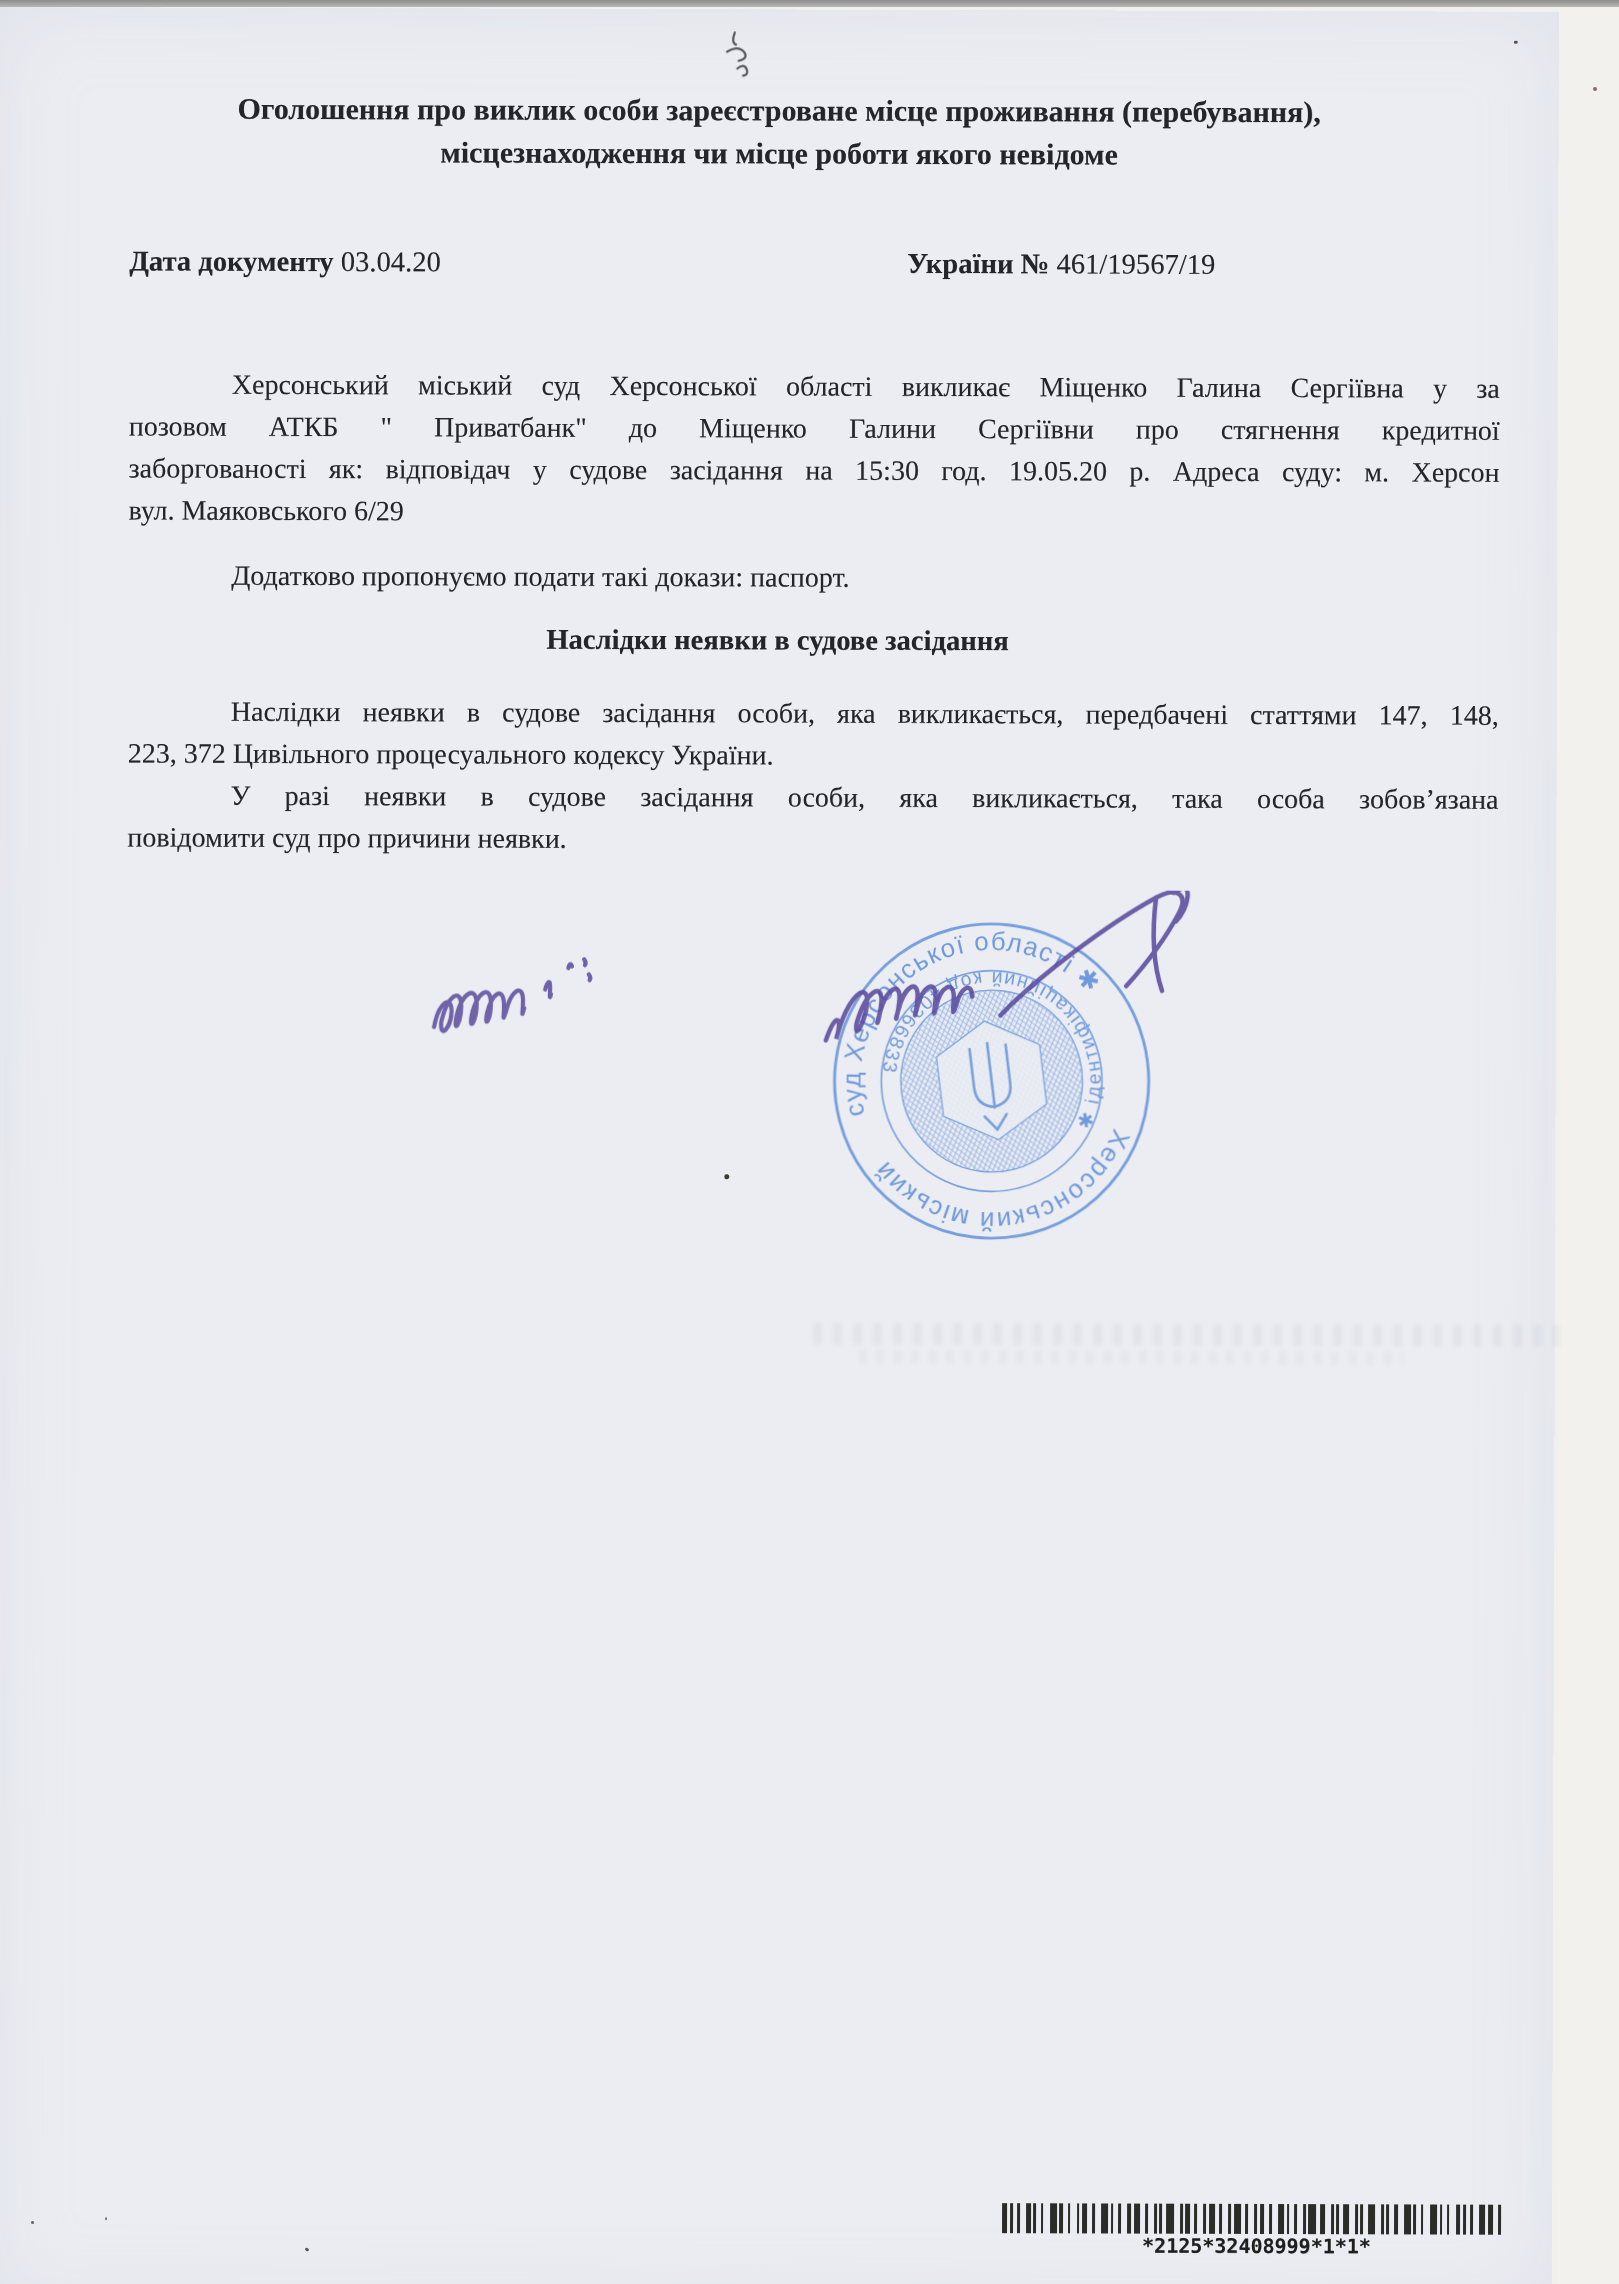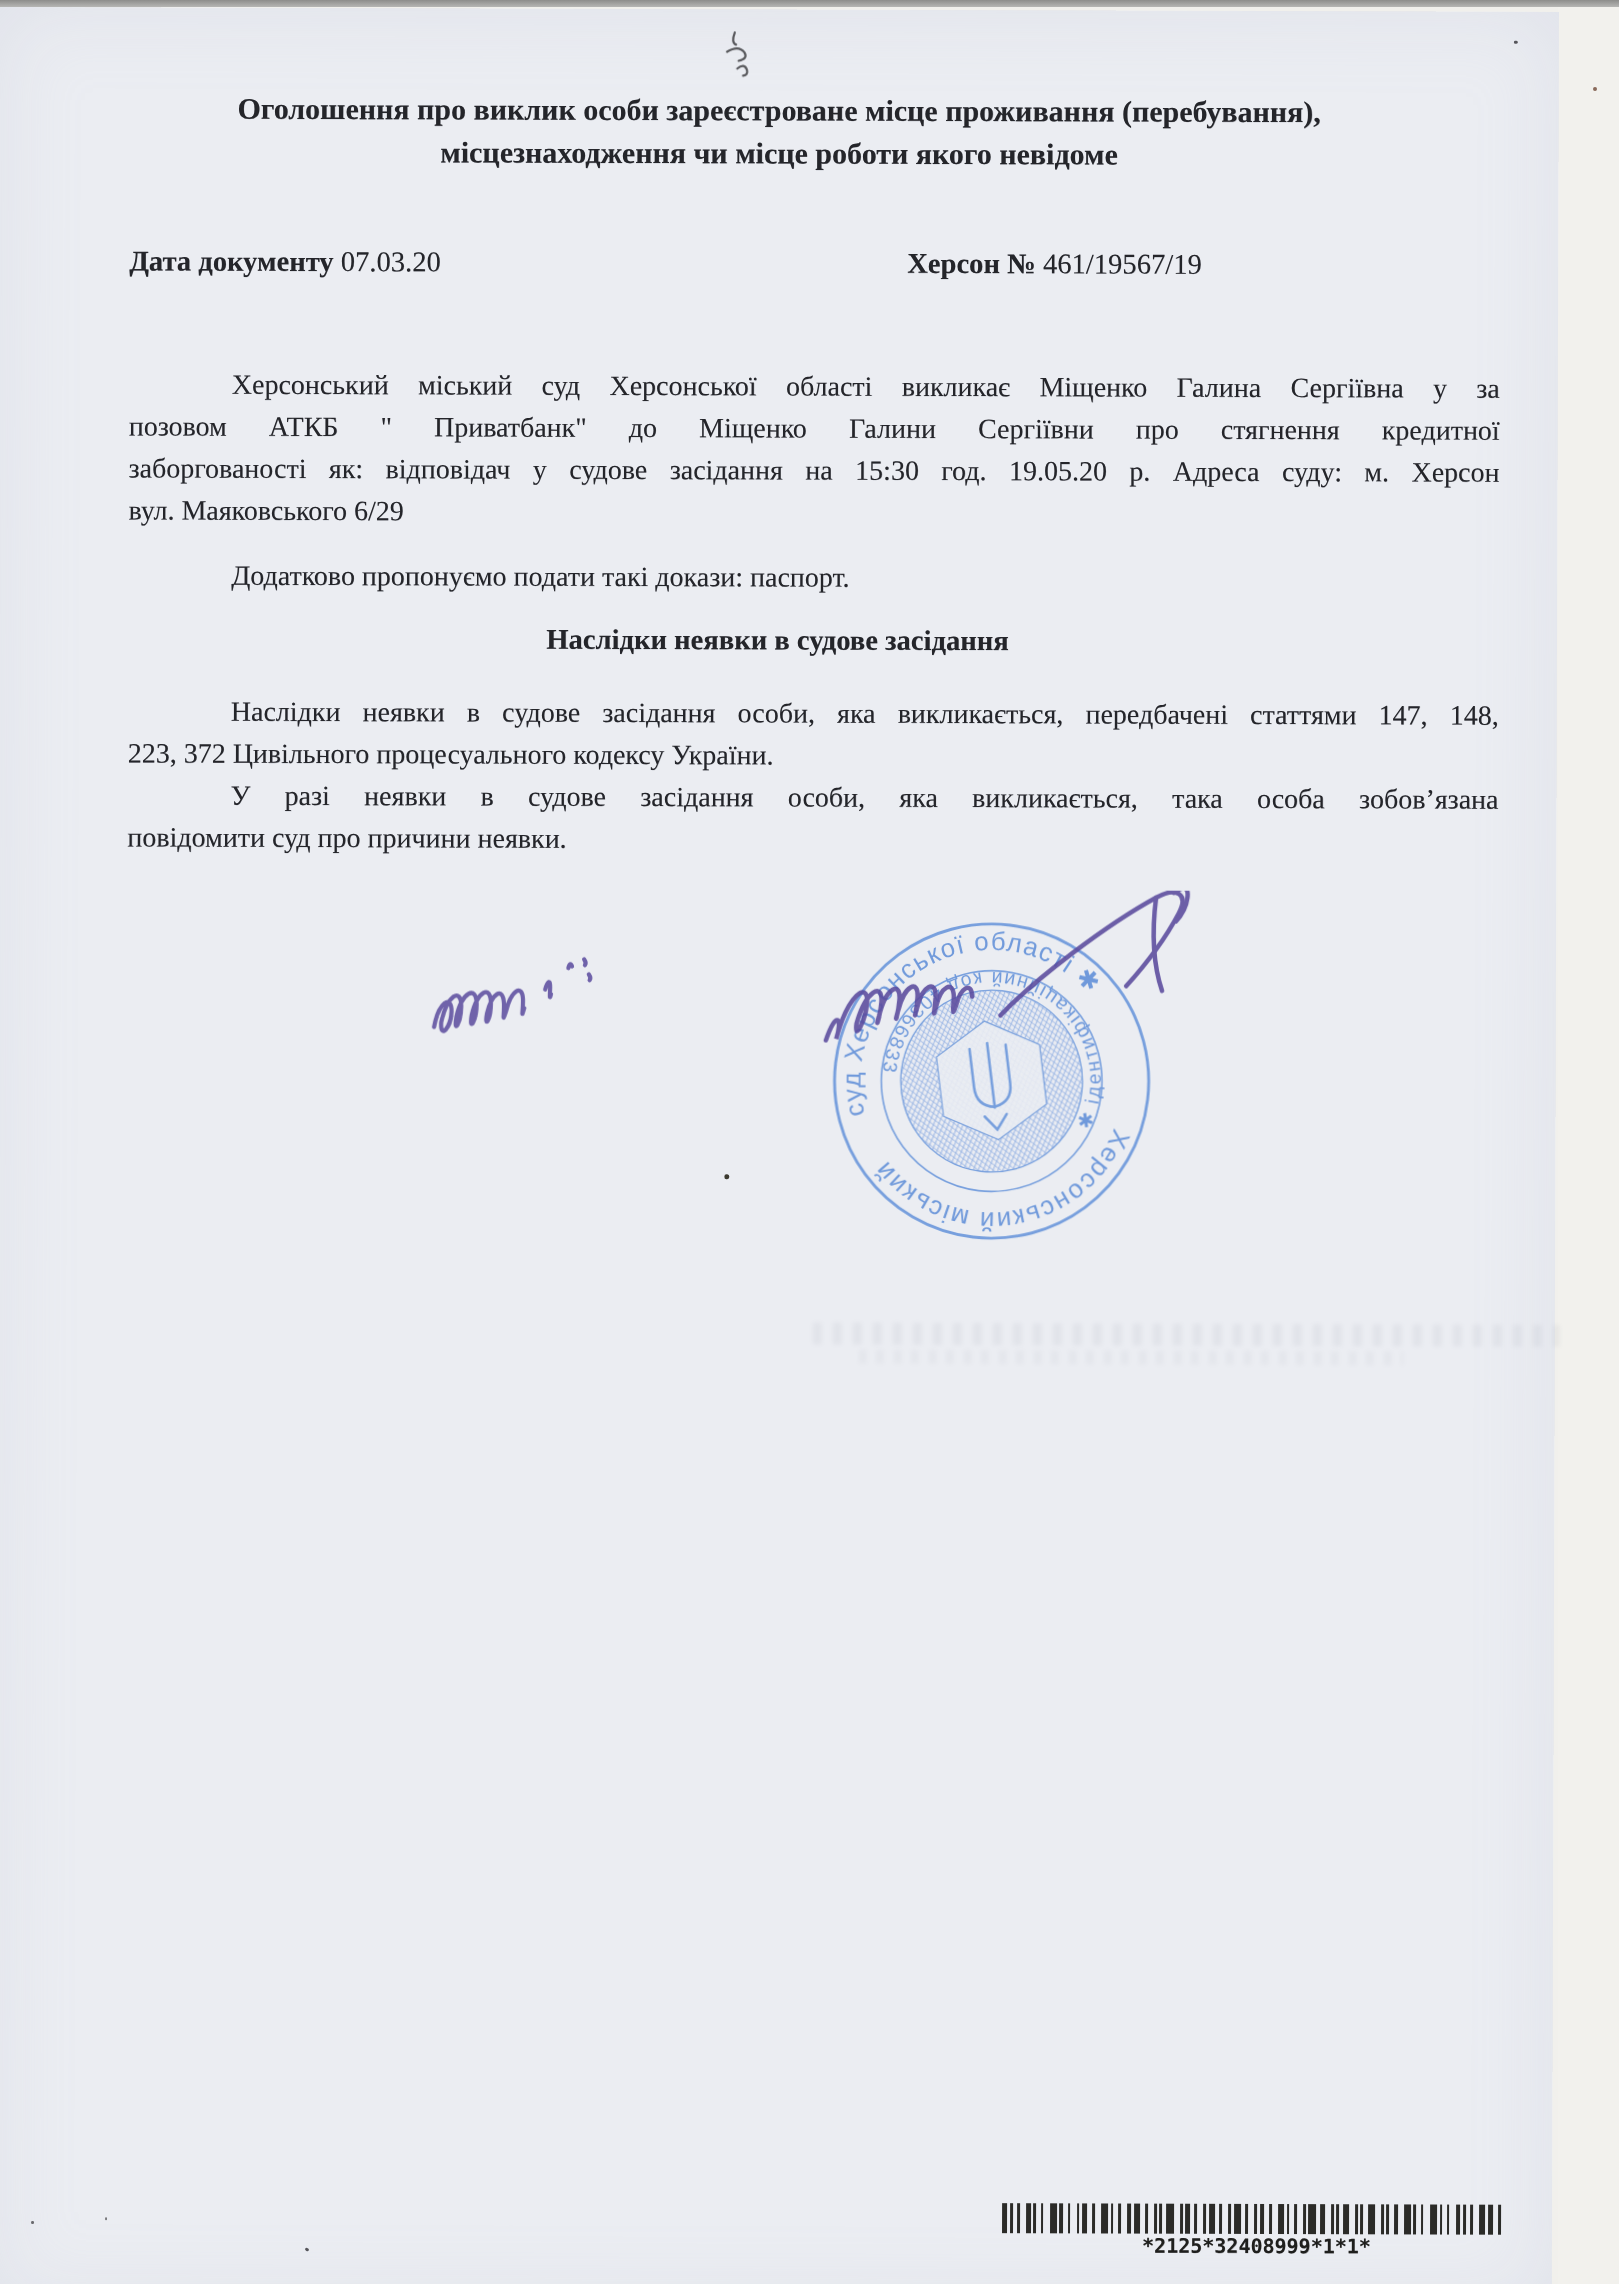--- a/index.html
+++ b/index.html
@@ -53,23 +53,23 @@
       </g>
     </svg>
 
     <div class="txt title">
       <div>Оголошення про виклик особи зареєстроване місце проживання (перебування),</div>
       <div>місцезнаходження чи місце роботи якого невідоме</div>
     </div>
 
     <div class="txt meta-row">
       <span class="b">Дата документу</span>
-      <span>07.03.20</span>
+      <span>03.04.20</span>
       <span class="meta-case">
-        <span class="b">Херсон №</span>
+        <span class="b">України №</span>
         <span>461/19567/19</span>
       </span>
     </div>
 
     <div class="txt para p1">
       <div class="jline indent">Херсонський міський суд Херсонської області викликає Міщенко Галина Сергіївна  у за</div>
       <div class="jline">позовом АТКБ " Приватбанк"  до Міщенко Галини Сергіївни про стягнення кредитної</div>
       <div class="jline">заборгованості  як: відповідач у судове засідання на 15:30 год. 19.05.20 р. Адреса суду: м. Херсон</div>
       <div>вул. Маяковського 6/29</div>
     </div>

